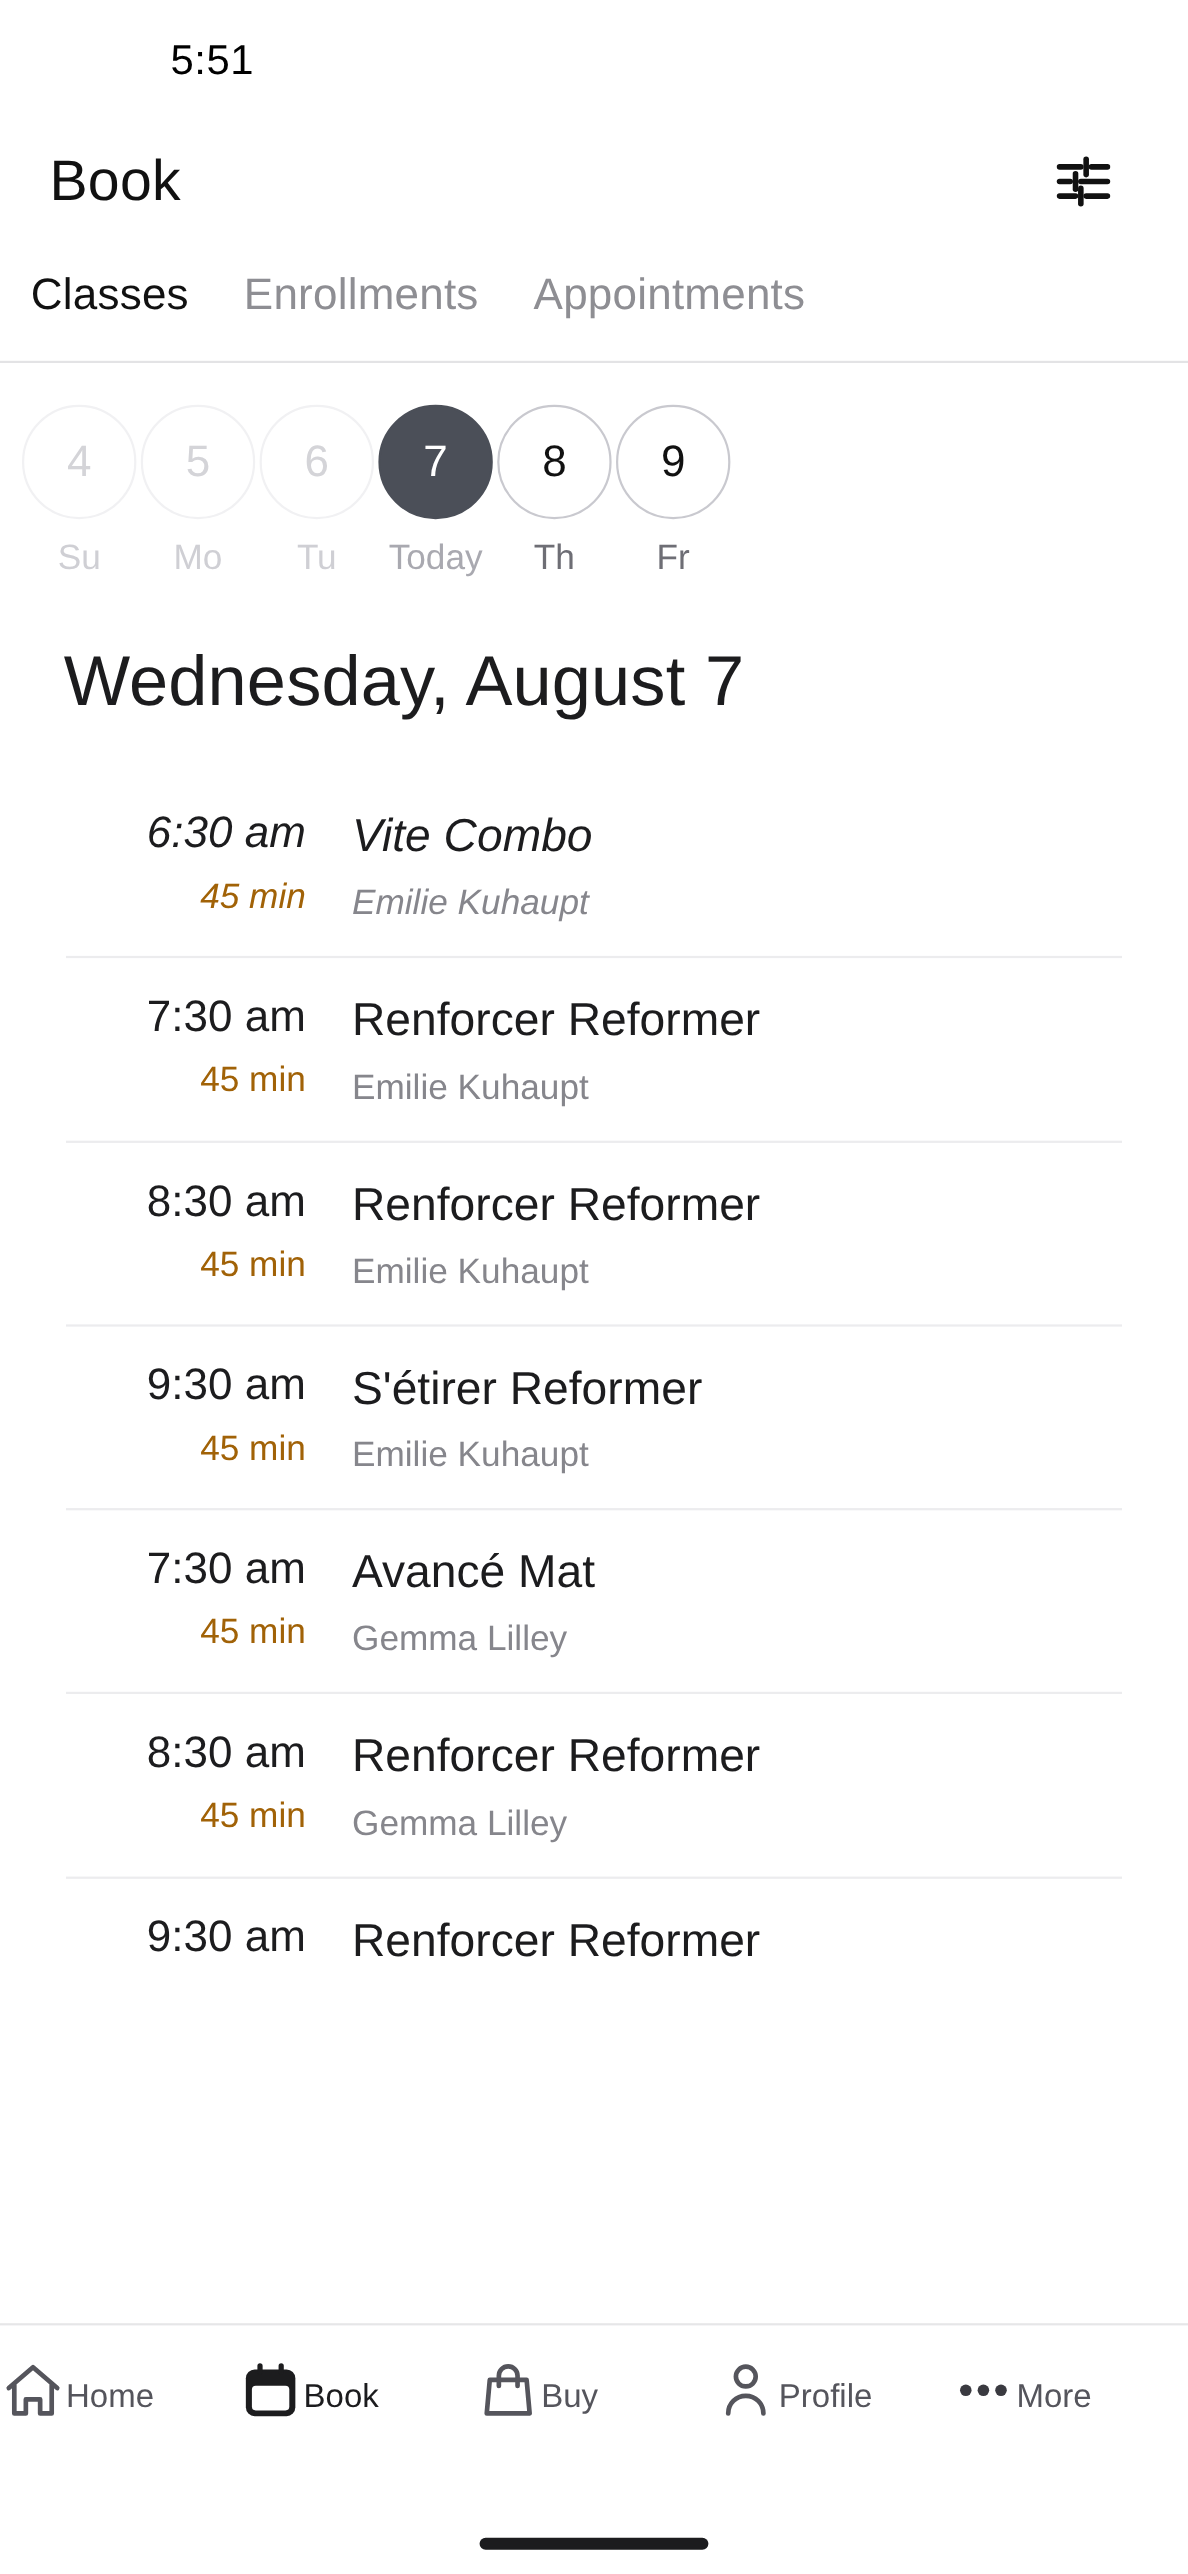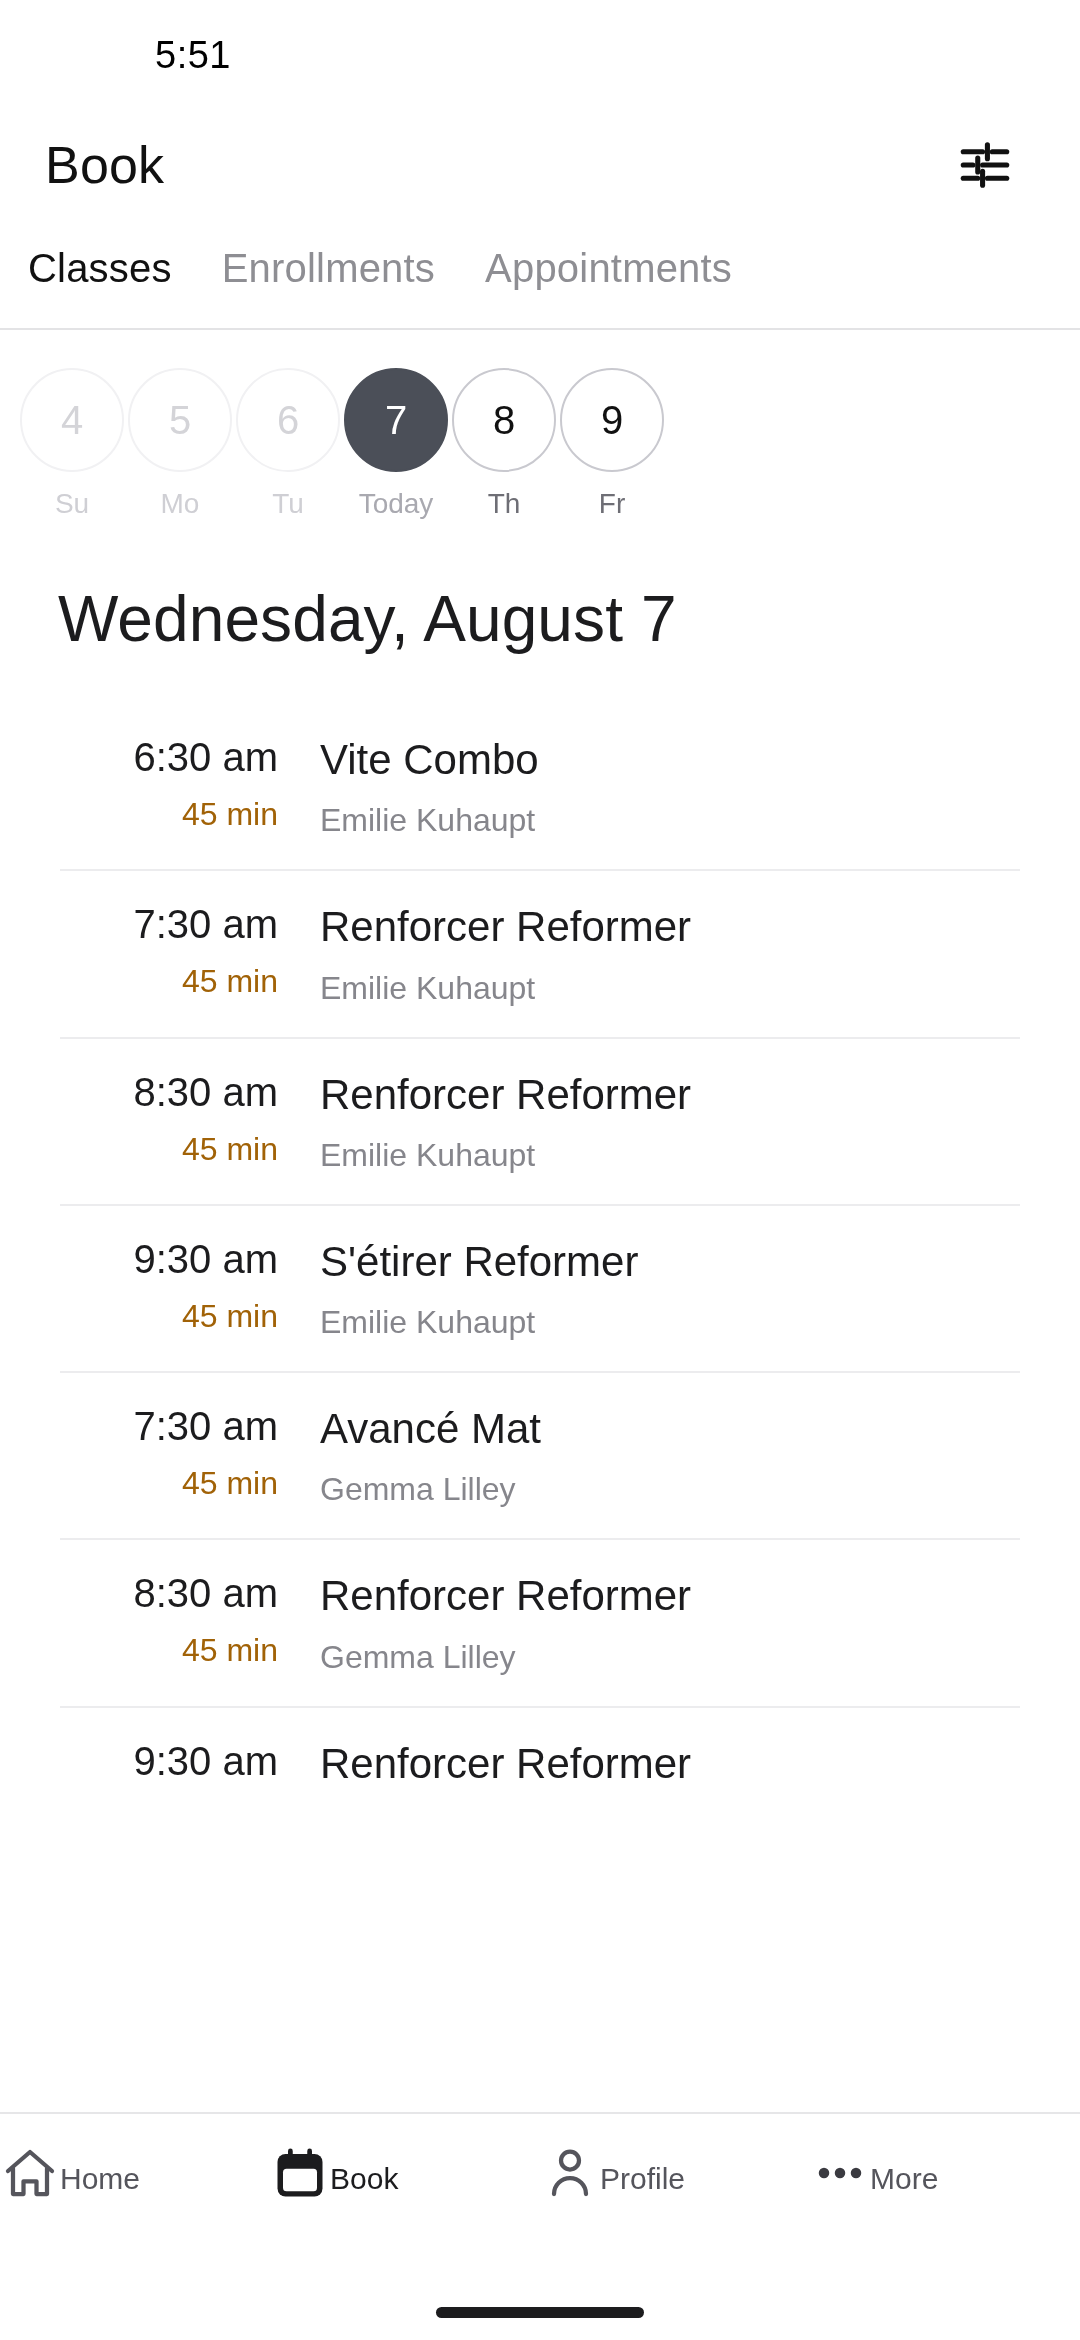--- a/index.html
+++ b/index.html
@@ -84,21 +84,21 @@
     font-size:40px;
     background:transparent;
     border:2px solid transparent;
   }
   .daycircle.disabled { color:#d4d4d8; border-color:#f1f1f3; }
   .daycircle.selected { background:#4b4f58; color:#ffffff; border-color:#4b4f58; }
   .daycircle.available { color:#111111; border-color:#c9c9cf; }
   .daycircle.muted { background:#f0f0f2; color:#bdbdc4; border-color:#f0f0f2; }
   .daylabel {
     margin-top:16px;
-    font-size:28px;
+    font-size:32px;
     color:#a9a9b0;
   }
   .daylabel.dim { color:#cfcfd4; }
   .daylabel.strong { color:#6e6e75; }
 
   
   .dayheading {
     padding:62px 0 0 58px;
     font-size:64px;
     color:#1c1c1e;
@@ -107,21 +107,21 @@
 
   
   .classlist { margin-top:48px; }
   .classrow {
     display:flex;
     align-items:flex-start;
     padding:30px 0 30px 0;
     margin:0 60px;
     border-top:2px solid #ececee;
   }
-  .classrow.first { border-top:none; }
+  .classrow.first { border-top:none;font-style:italic; }
   .time-col {
     width:260px;
     flex:0 0 260px;
     text-align:right;
     padding-right:42px;
   }
   .time-start {
     font-size:40px;
     color:#1c1c1e;
     line-height:1.15;
@@ -338,20 +338,29 @@
         <svg width="60" height="60" viewBox="0 0 24 24">
           <rect x="3" y="4.4" width="18" height="17" rx="3.2" fill="#1c1c1e"></rect>
           <rect x="5.2" y="10.3" width="13.6" height="9" rx="1.4" fill="#ffffff"></rect>
           <rect x="7.2" y="2.2" width="1.9" height="4" rx="0.95" fill="#1c1c1e"></rect>
           <rect x="14.9" y="2.2" width="1.9" height="4" rx="0.95" fill="#1c1c1e"></rect>
         </svg>
       </span>
       <span class="navlabel">Book</span>
     </div>
 
+    <div class="navitem">
+      <span class="navicon">
+        <svg width="60" height="60" viewBox="0 0 24 24" fill="none" stroke="#55555c" stroke-width="1.7" stroke-linejoin="round" stroke-linecap="round">
+          <path d="M5.3 8.2h13.4l1.1 12.2H4.2z"></path>
+          <path d="M8.6 10.4V6.7a3.4 3.4 0 0 1 6.8 0v3.7"></path>
+        </svg>
+      </span>
+      <span class="navlabel">Buy</span>
+    </div>
 
     <div class="navitem">
       <span class="navicon">
         <svg width="60" height="60" viewBox="0 0 24 24" fill="none" stroke="#55555c" stroke-width="1.7" stroke-linecap="round">
           <circle cx="12" cy="7" r="3.6"></circle>
           <path d="M5.6 20.4a6.4 6.4 0 0 1 12.8 0"></path>
         </svg>
       </span>
       <span class="navlabel">Profile</span>
     </div>

